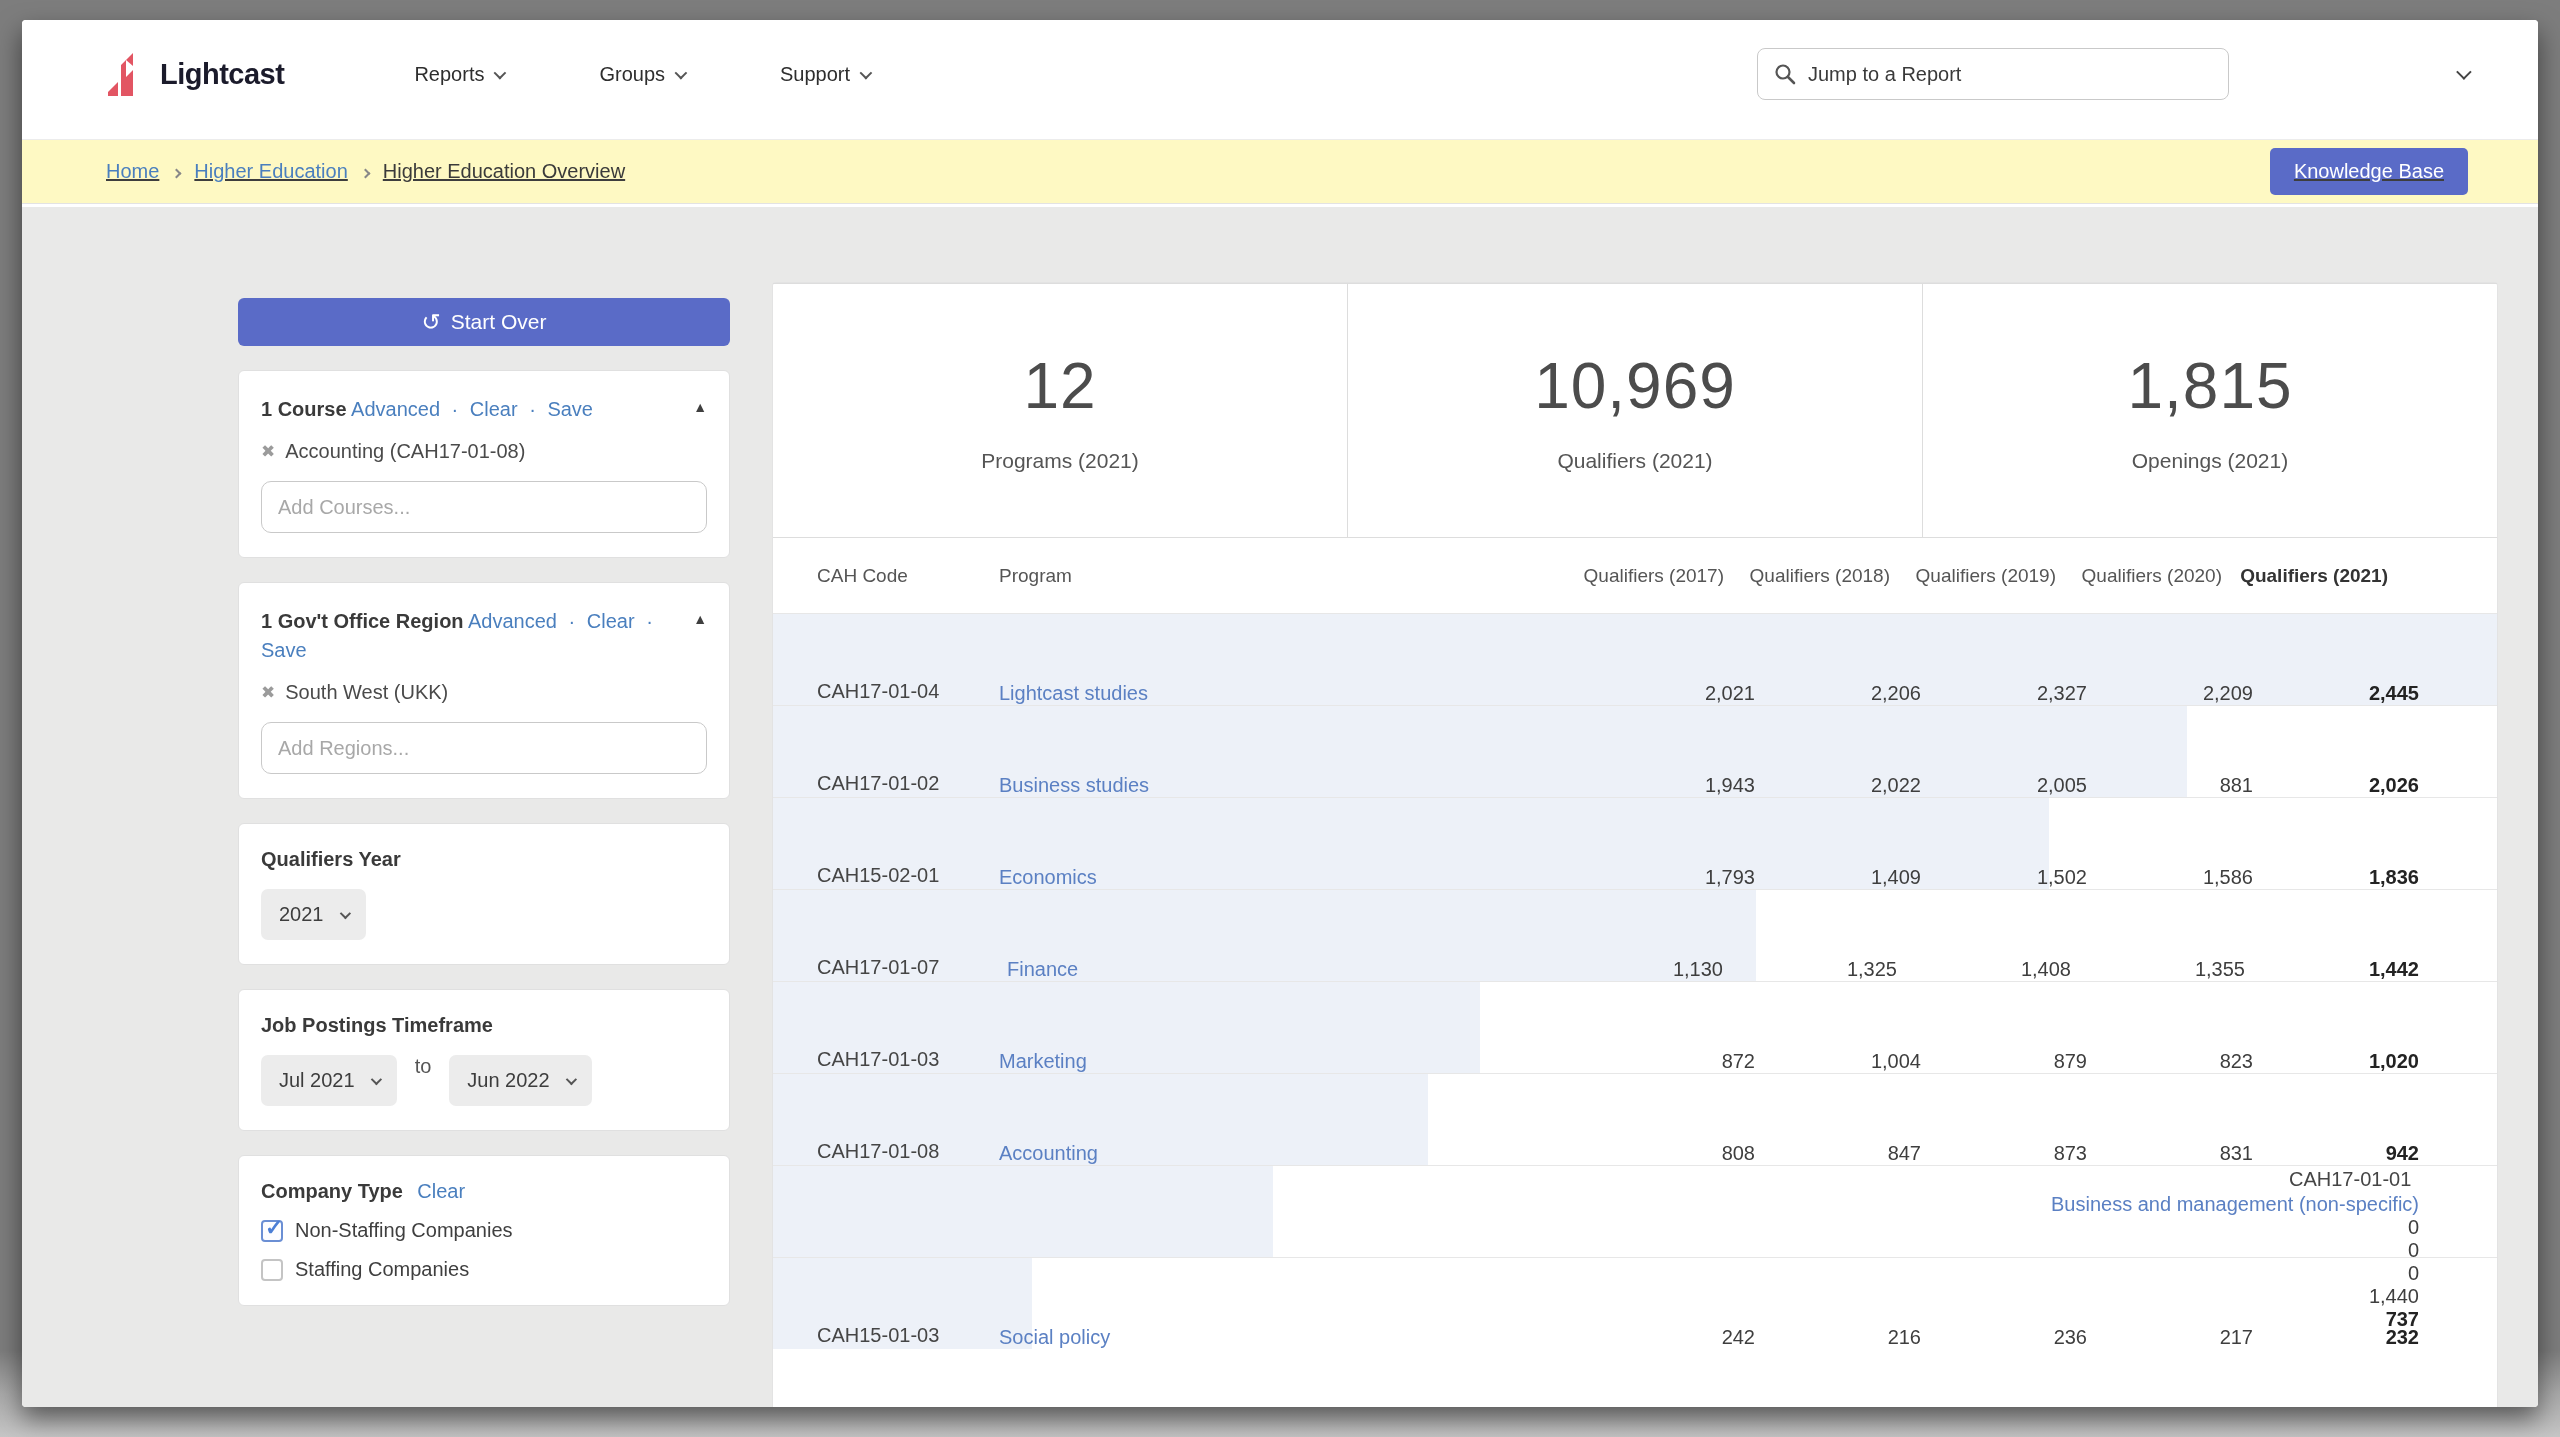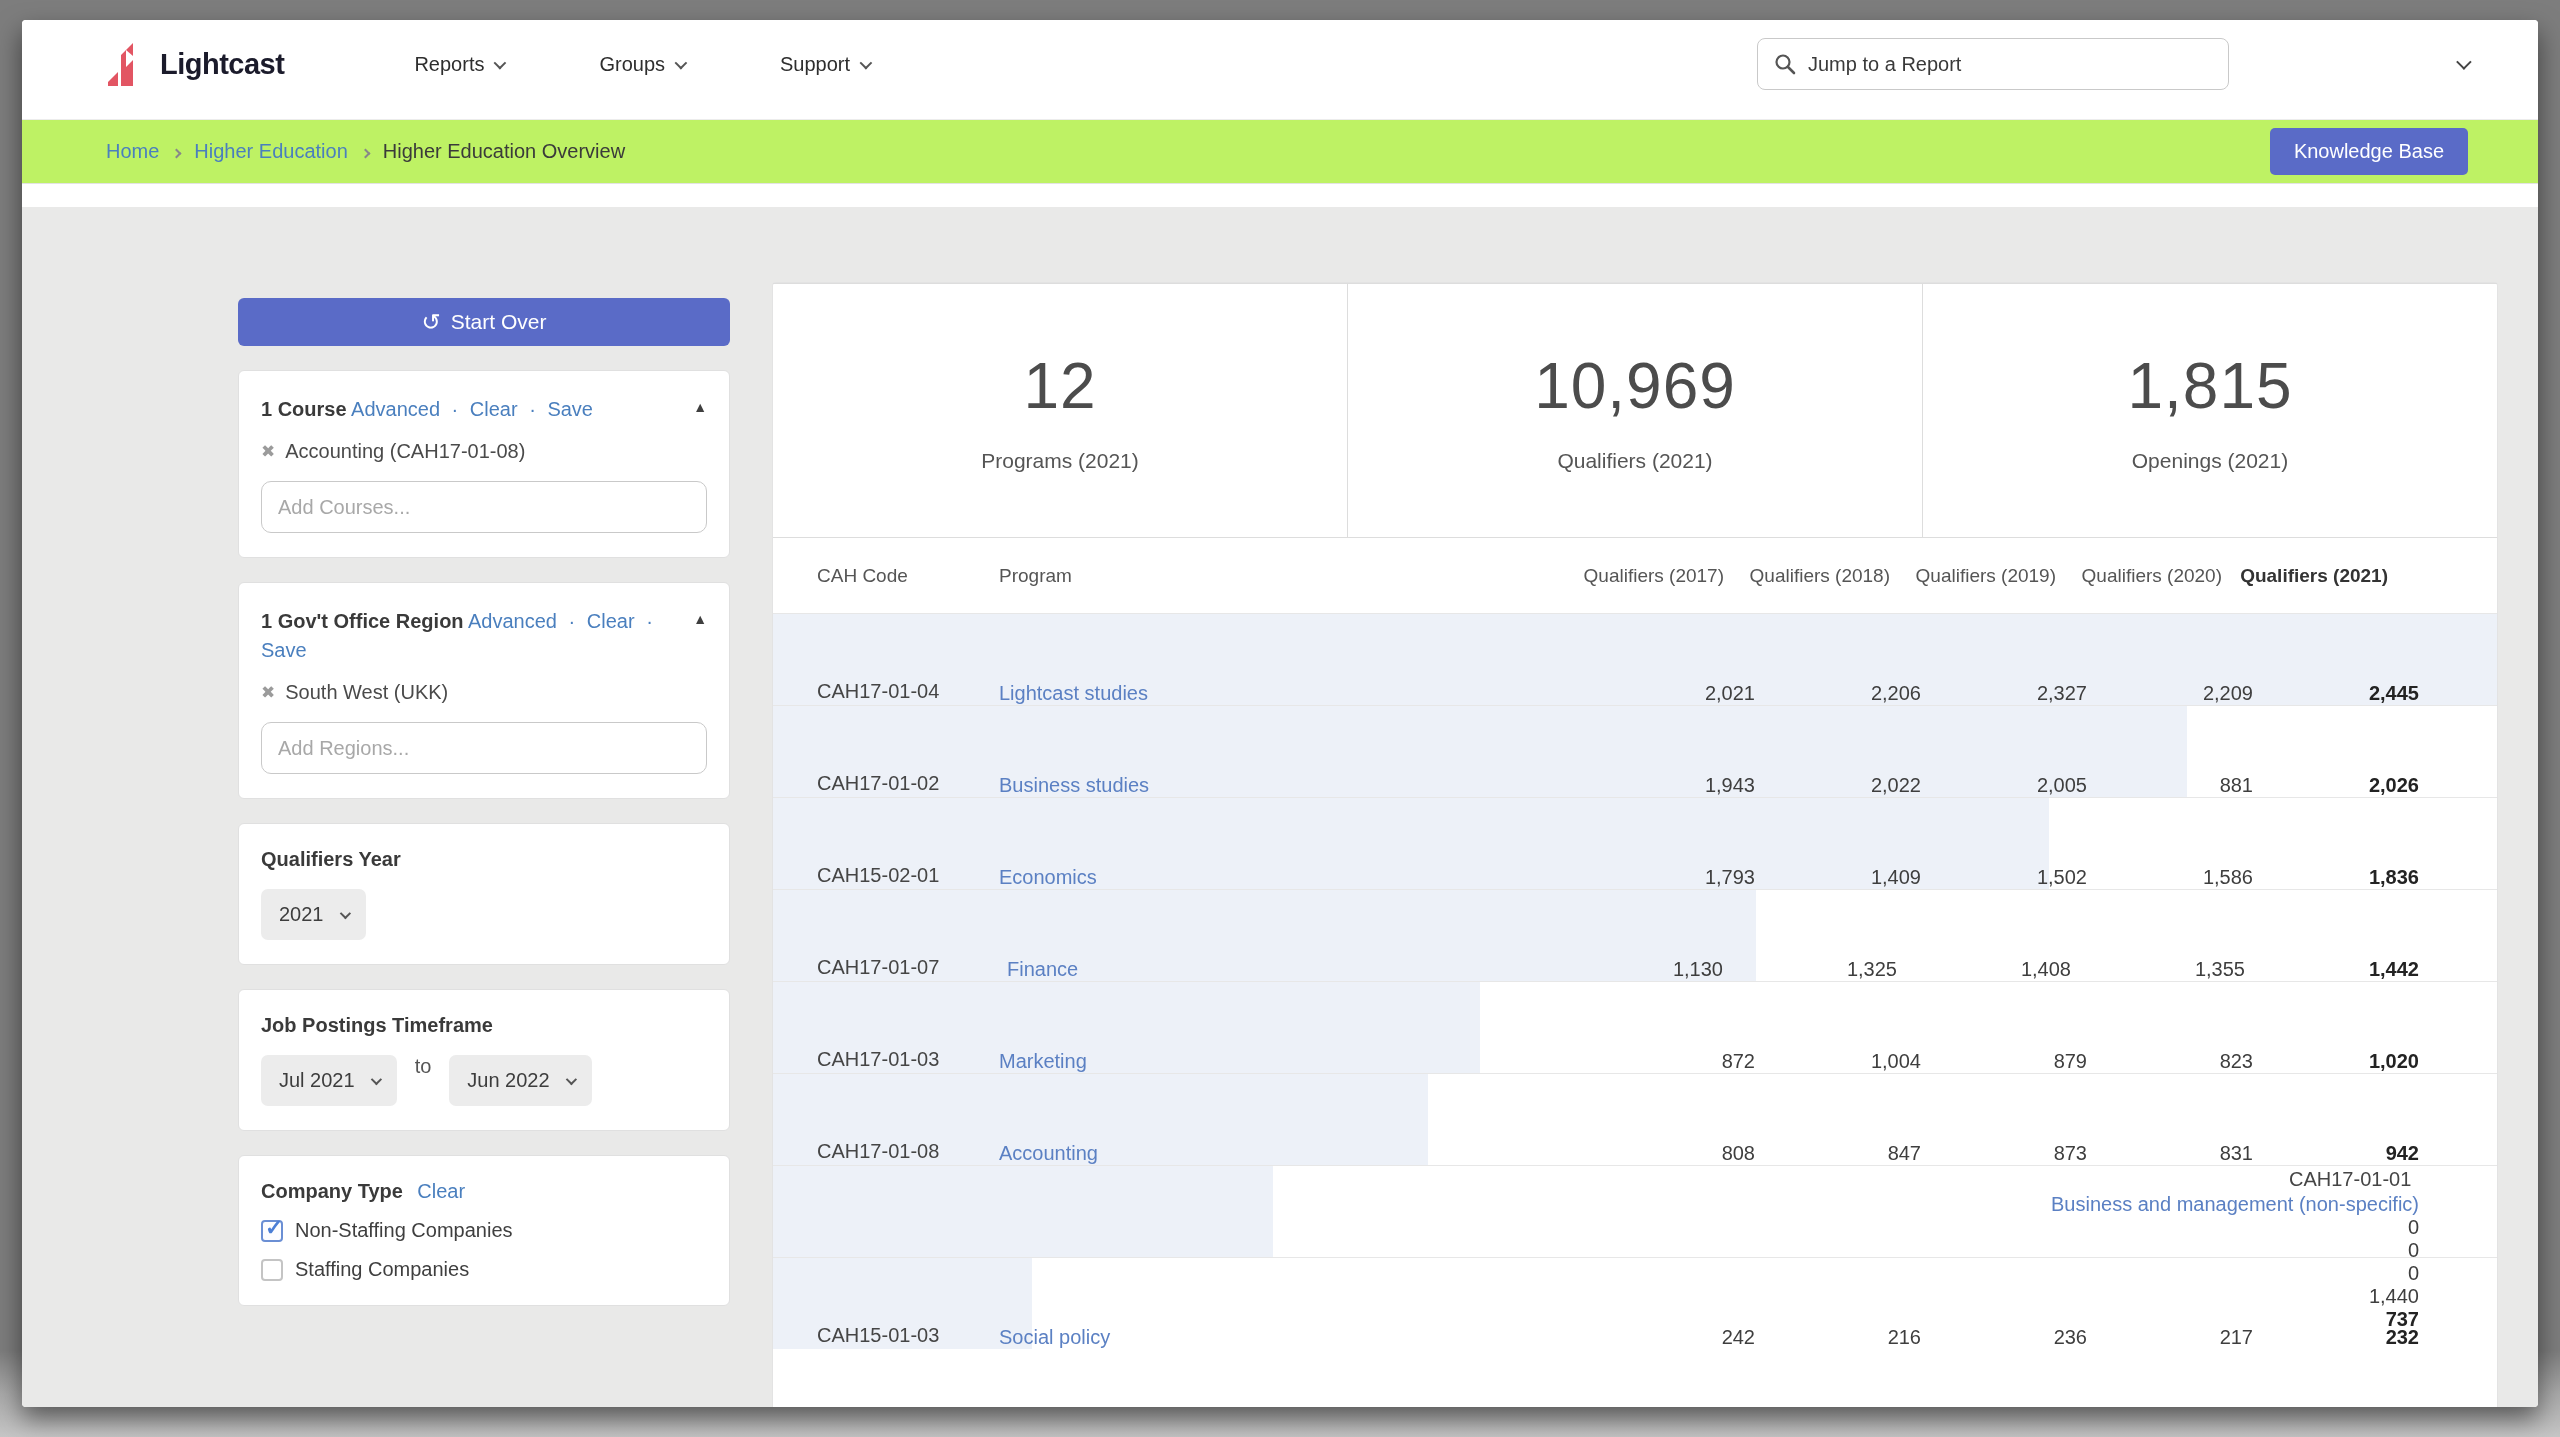--- a/index.html
+++ b/index.html
@@ -10,21 +10,21 @@
     color:#3e3e3e;
   }
   .window {
     position:absolute; left:22px; top:20px; right:22px; bottom:30px;
     background:#fff; border-radius:4px; overflow:hidden;
     box-shadow: 0 12px 26px rgba(0,0,0,.5);
   }
 
   
   .topnav {
-    height:100px; background:#fff; display:flex; align-items:center;
+    height:120px; background:#fff; display:flex; align-items:center;
     padding:0 70px 11px 84px; border-bottom:1px solid #ececec;justify-content:flex-end;
   }
   .logo { display:flex; align-items:center; gap:12px; }
   .logo-text { font-size:29px; font-weight:700; color:#1b1b2b; letter-spacing:-0.5px; }
   .nav-items { display:flex; align-items:center; margin-left:130px; gap:96px; }
   .nav-item { display:flex; align-items:center; gap:10px; font-size:20px; color:#2e2e2e; cursor:pointer; }
   .chev {
     width:9px; height:9px; display:inline-block;
     border-right:2px solid #555; border-bottom:2px solid #555;
     transform:rotate(45deg) translateY(-2px);
@@ -33,22 +33,22 @@
     margin-left:auto; width:472px; height:52px; border:1px solid #c9c9c9;
     border-radius:8px; display:flex; align-items:center; padding:0 16px; gap:12px;
     background:#fff;
   }
   .search-box .ph { font-size:20px; color:#3a3a3a; }
   .user-chevron { margin-left:228px; }
   .user-chevron .chev { width:11px; height:11px; border-color:#444; }
 
   
   .crumbbar {
-    height:64px; background:#bef264; display:flex; align-items:center;
-    padding:0 70px 0 84px; border-bottom:1px solid #e3e3e3;
+    height:64px; background:#fef9c3; display:flex; align-items:center;
+    padding:0 70px 0 84px; border-bottom:1px solid #e3e3e3;text-decoration:underline;
   }
   .crumb { font-size:20px; }
   .crumb.link { color:#4a7fbe; cursor:pointer; }
   .crumb.current { color:#3a3a3a; }
   .crumb-sep { margin:0 14px; }
   .crumb-sep .chev { width:7px; height:7px; border-color:#888; transform:rotate(-45deg); }
   .kb-btn {
     margin-left:auto; background:#5a6bc7; color:#fff; font-size:20px;
     border:none; border-radius:5px; padding:12px 24px; cursor:pointer;
   }

